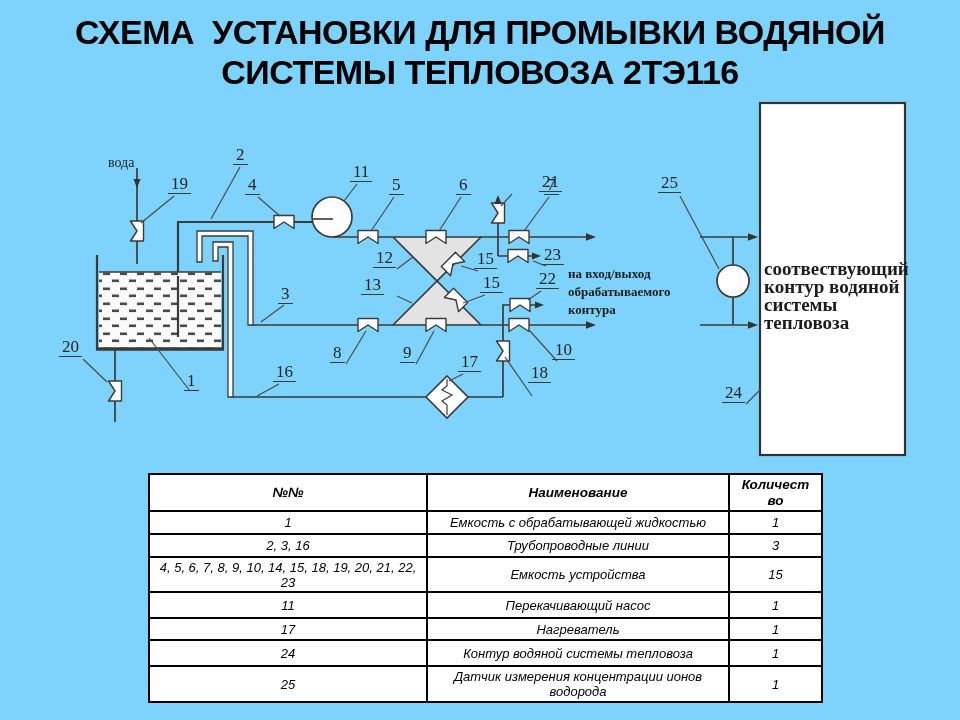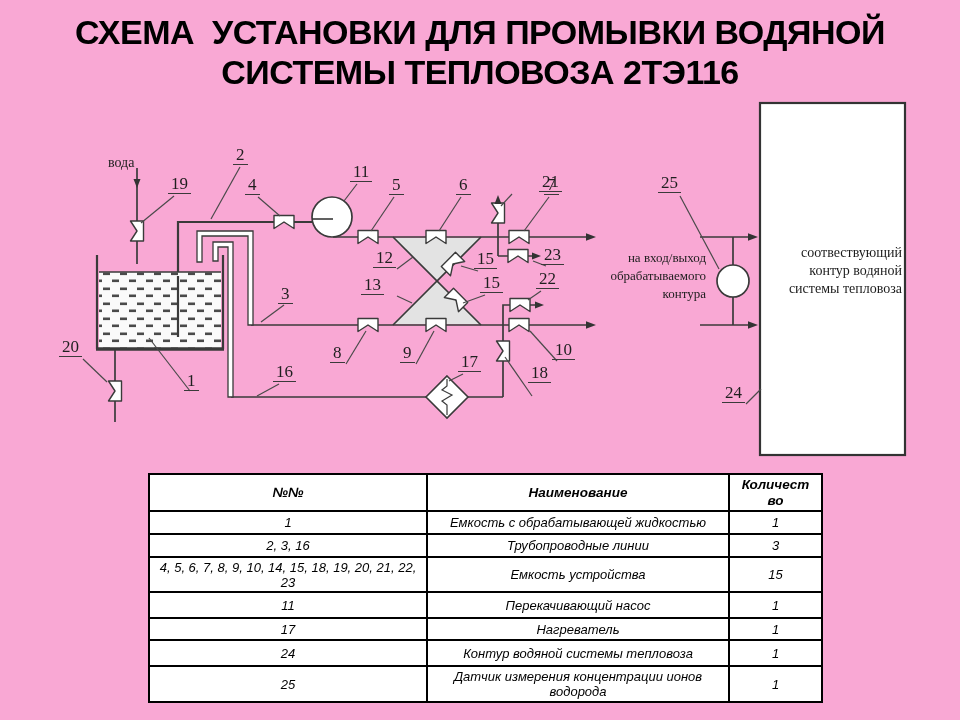--- a/index.html
+++ b/index.html
@@ -1,30 +1,30 @@
 <!DOCTYPE html>
 <html><head>
 <meta charset="utf-8">
 <style>
   html,body{margin:0;padding:0;background:#fff;}
-  .page{position:relative;width:960px;height:720px;background:#f9a8d4;overflow:hidden;
+  .page{position:relative;width:960px;height:720px;background:#7dd3fc;overflow:hidden;
         font-family:"Liberation Sans",sans-serif;}
   .title{position:absolute;top:12px;left:0;width:960px;text-align:center;color:#000;
          font-family:"Liberation Sans",sans-serif;font-weight:bold;font-size:34px;
          line-height:40px;letter-spacing:-0.5px;}
   .title-line{white-space:pre;}
   .diagram-svg{position:absolute;left:0;top:0;}
   .dlabel{position:absolute;font-family:"Liberation Serif",serif;font-size:17px;
           line-height:17px;color:#1f1f1f;border-bottom:1.4px solid #3a3a3a;padding:0 3px 1px 3px;}
   .water-label{position:absolute;left:108px;top:155px;width:56px;
                font-family:"Liberation Serif",serif;font-size:14px;color:#222;}
-  .caption{position:absolute;font-family:"Liberation Serif",serif;font-weight:normal;color:#1c1c1c;
-           text-align:right;}
+  .caption{position:absolute;font-family:"Liberation Serif",serif;font-weight:bold;color:#1c1c1c;
+           text-align:left;margin-top:16px;}
   .inout-caption{left:568px;top:249px;width:138px;font-size:13px;line-height:18px;}
-  .box-caption{left:764px;top:244px;width:138px;font-size:14px;line-height:18px;}
+  .box-caption{left:764px;top:244px;width:138px;font-size:19px;line-height:18px;}
   table.comp{position:absolute;left:148px;top:473px;width:673px;border-collapse:collapse;
              background:#fff;table-layout:fixed;}
   table.comp th,table.comp td{border:2px solid #000;text-align:center;vertical-align:middle;
              color:#000;padding:1px 6px;}
   table.comp th{font:italic bold 13.5px/16px "Liberation Sans",sans-serif;height:33px;}
   table.comp td{font:italic 13px/15px "Liberation Sans",sans-serif;}
   .rh1{height:19px}.rh2{height:19px}.rh3{height:31px}.rh4{height:22px}
   .rh5{height:21px}.rh6{height:18px}.rh7{height:22px}.rh8{height:32px}
 </style>
 </head>

